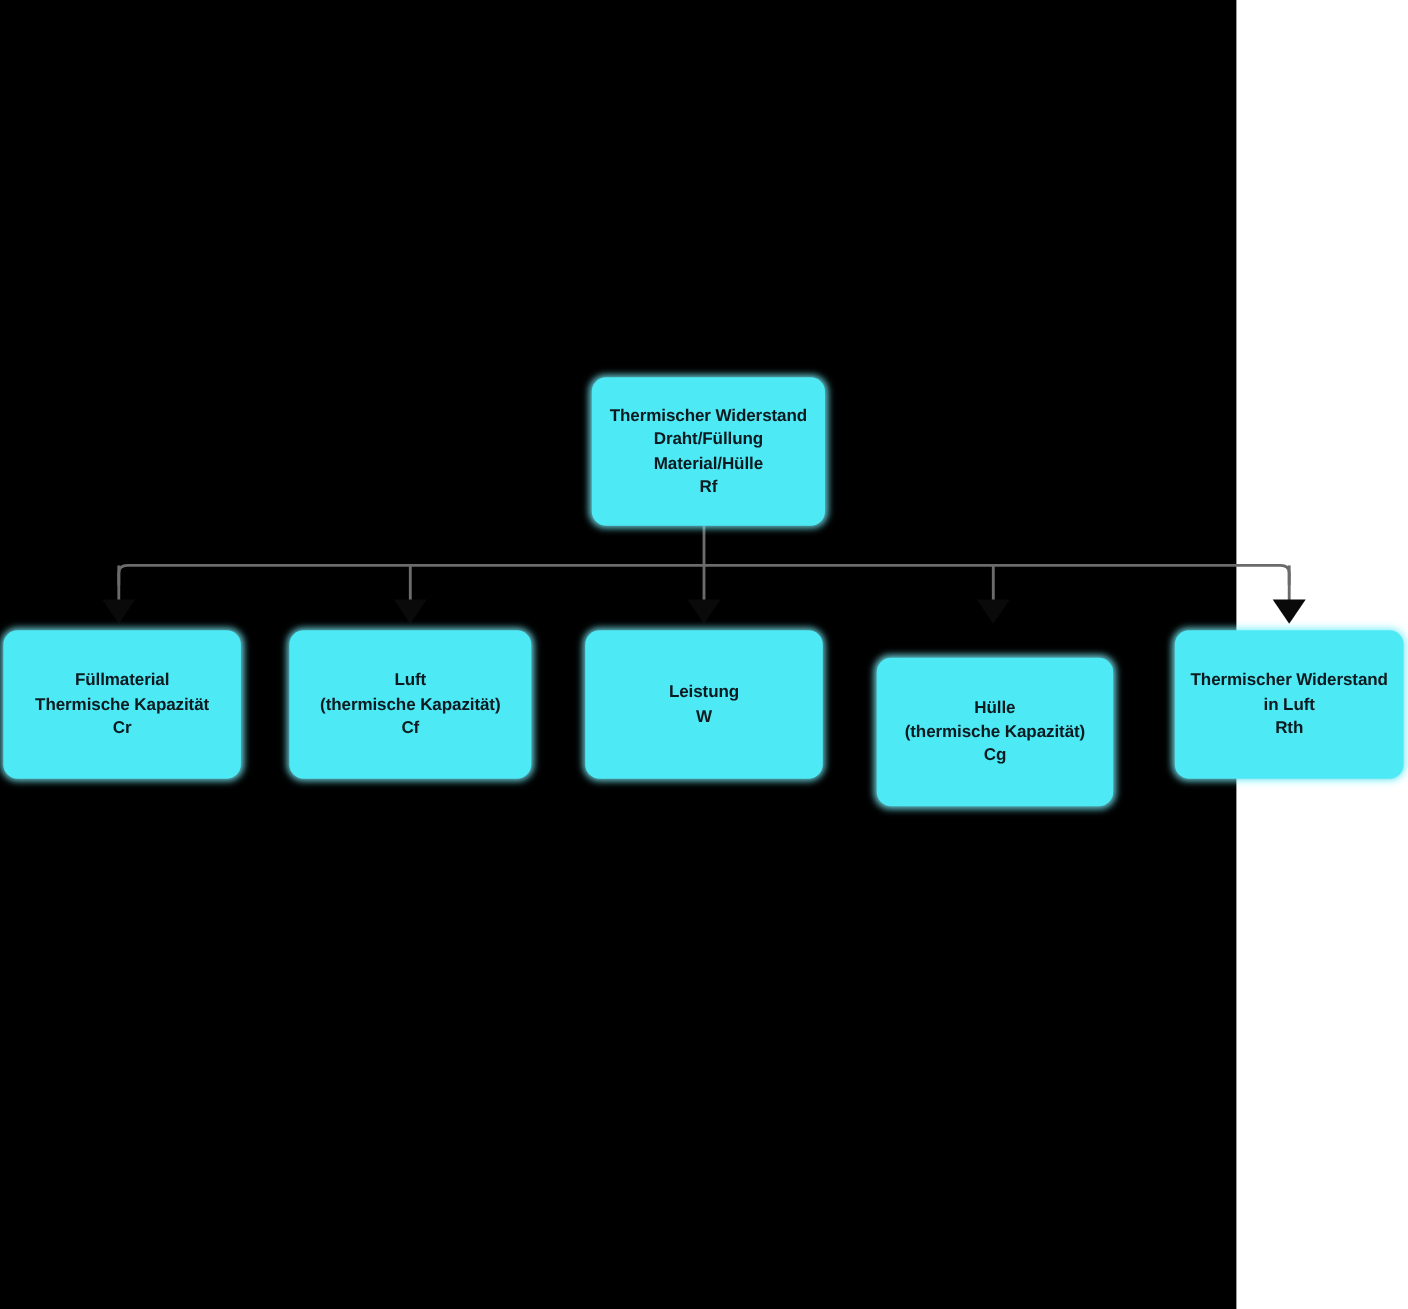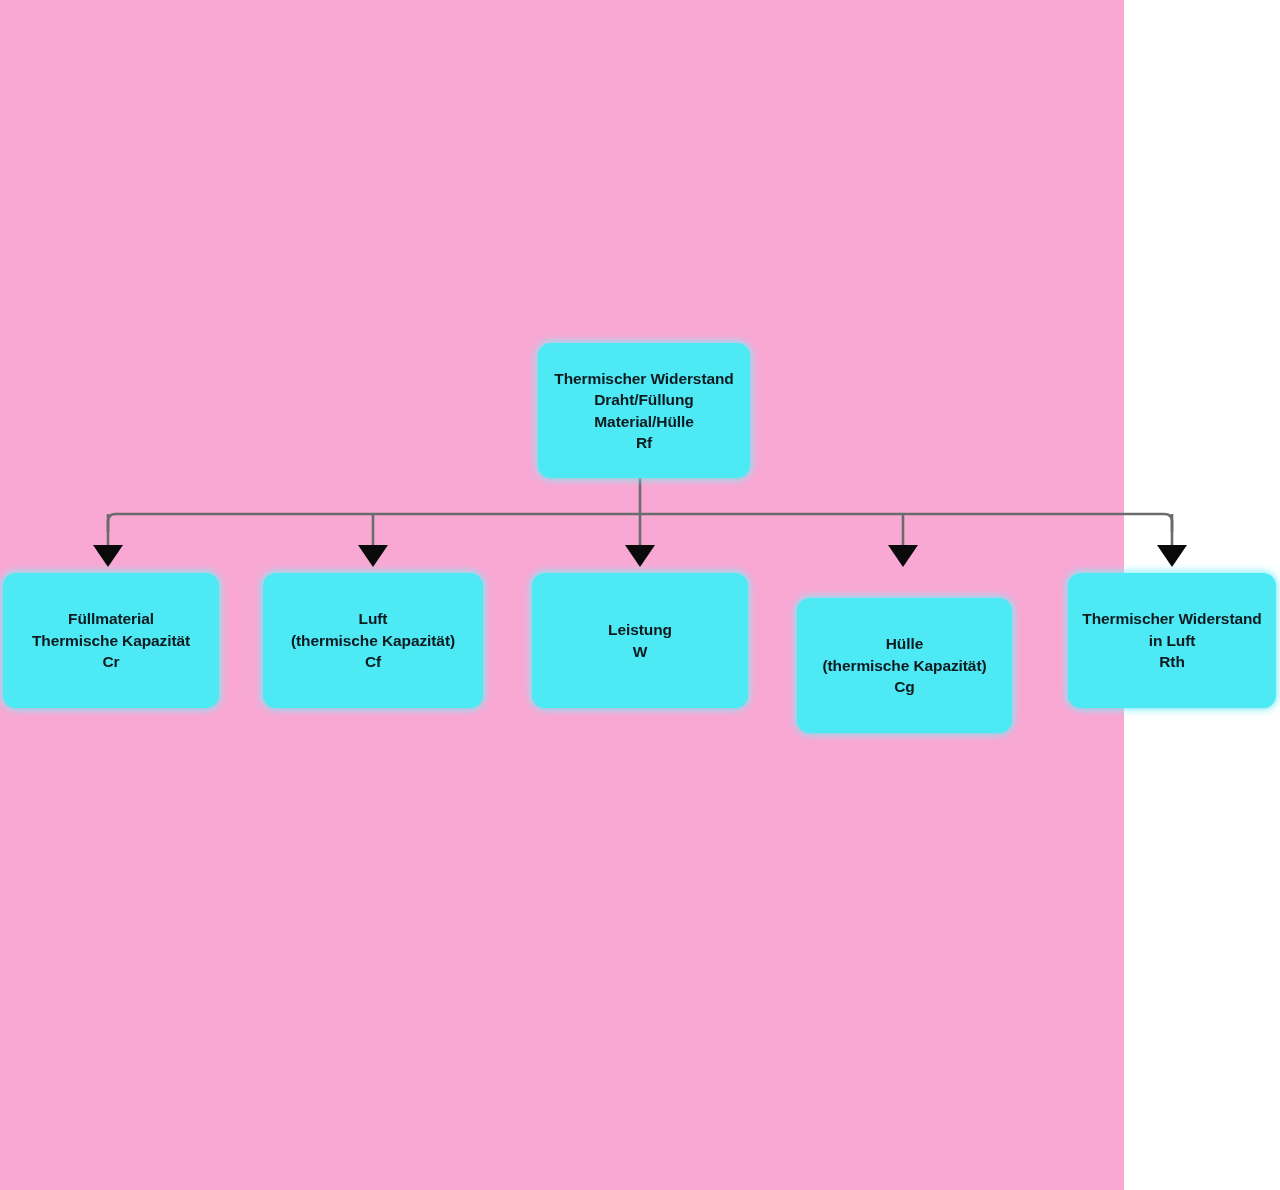--- a/index.html
+++ b/index.html
@@ -10,21 +10,21 @@
   body {
     width: 1280px;
     height: 1190px;
     font-family: "Liberation Sans", sans-serif;
     overflow: hidden;
   }
   #diagram {
     position: relative;
     width: 1124px;
     height: 1190px;
-    background: #f9a8d4;
+    background: #000000;
   }
   .connectors {
     position: absolute;
     left: 0;
     top: 0;
     width: 1280px;
     height: 1190px;
     pointer-events: none;
   }
   .node {

